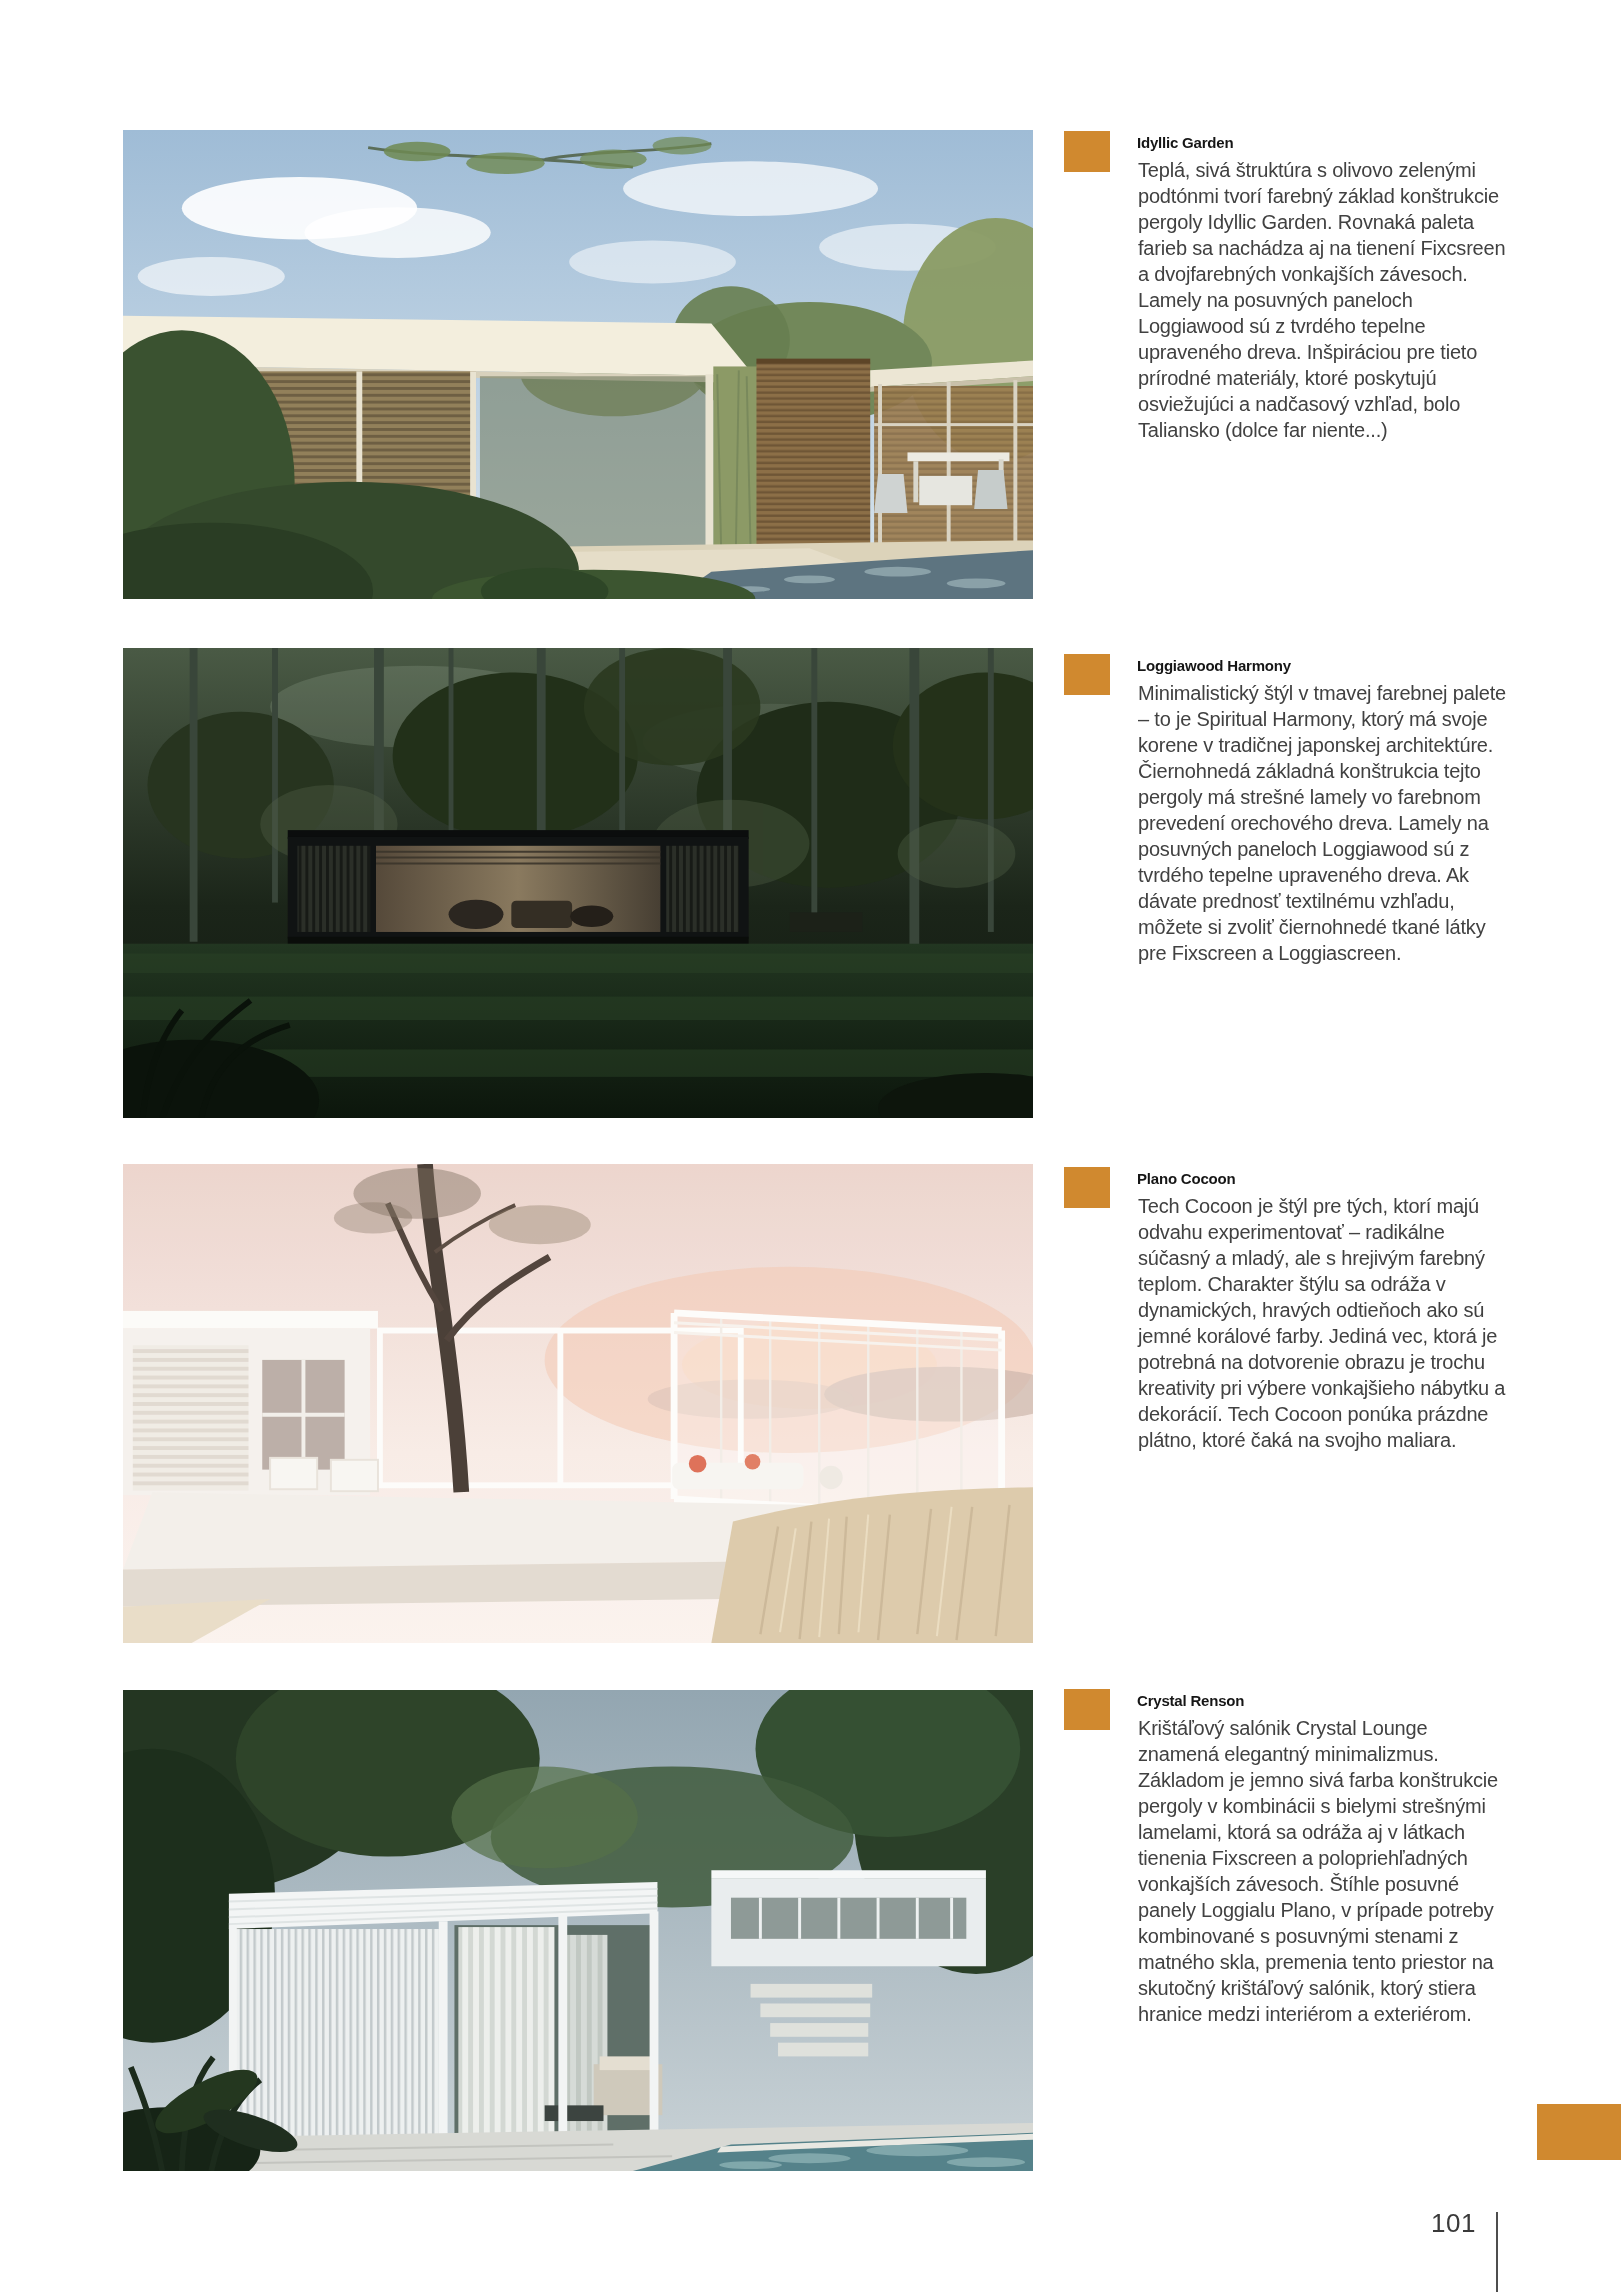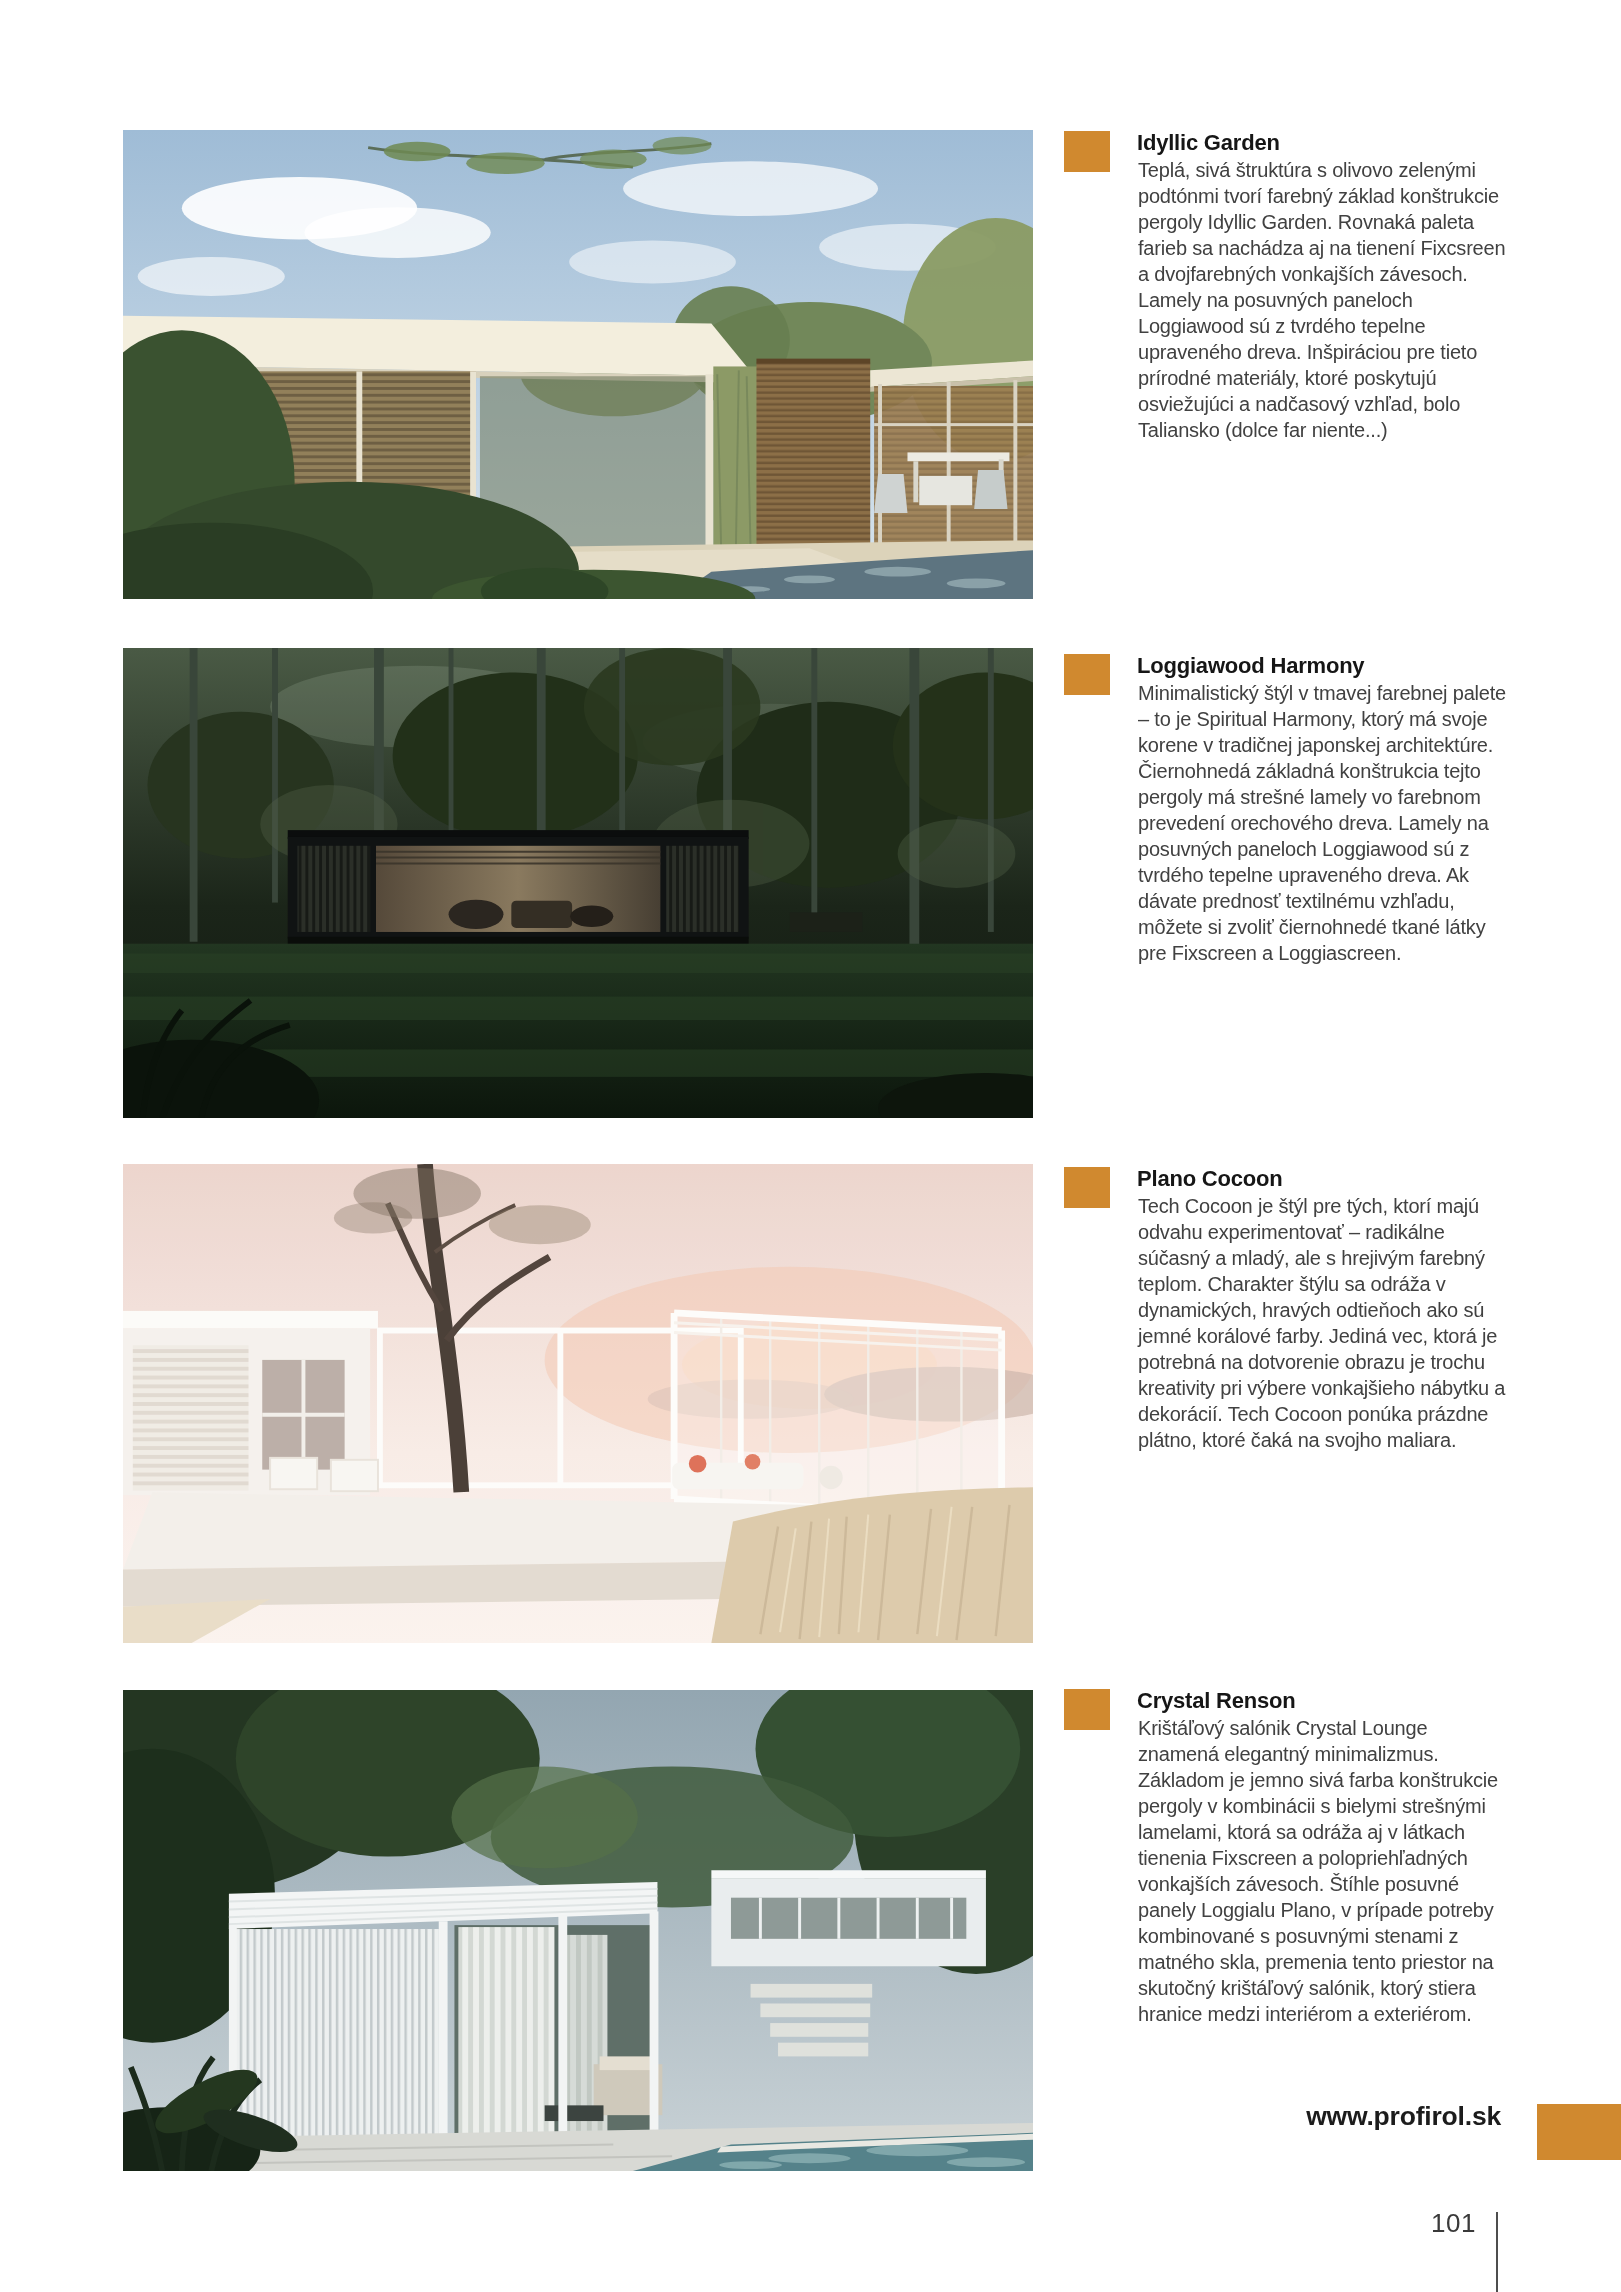--- a/index.html
+++ b/index.html
@@ -27,21 +27,21 @@
   .tblock { position:absolute; left:1064px; width:451px; }
   #tb1 { top:130px; } #tb2 { top:653px; } #tb3 { top:1166px; } #tb4 { top:1688px; }
   .sq {
     position:absolute; left:0; top:1px;
     width:46px; height:41px;
     background: var(--accent);
   }
   .ttext { margin-left:73px; width:374px; }
   .ttext h3 {
     margin:0; padding:0;
-    font-size:22px; line-height:26px;
+    font-size:15px; line-height:26px;
     font-weight:bold; color:#161616;
     letter-spacing:-0.2px;
   }
   .ttext p {
     margin:1px; padding:0;
     font-size:20px; line-height:26px;
     color:#414141; letter-spacing:-0.2px;
   }
 
   
@@ -439,21 +439,20 @@
 
   <div class="tblock" id="tb4">
     <div class="sq"></div>
     <div class="ttext">
       <h3>Crystal Renson</h3>
       <p>Krištáľový salónik Crystal Lounge znamená elegantný minimalizmus. Základom je jemno sivá farba konštrukcie pergoly v kombinácii s bielymi strešnými lamelami, ktorá sa odráža aj v látkach tienenia Fixscreen a polopriehľadných vonkajších závesoch. Štíhle posuvné panely Loggialu Plano, v prípade potreby kombinované s posuvnými stenami z matného skla, premenia tento priestor na skutočný krištáľový salónik, ktorý stiera hranice medzi interiérom a exteriérom.</p>
     </div>
   </div>
 
   <div class="footer-text">
-    <div class="url">www.profirol.sk</div>
   </div>
   <div class="footer-bar"></div>
 
   <div class="page-number">101</div>
   <div class="page-rule"></div>
 
 </div>
 
 
 </body></html>

